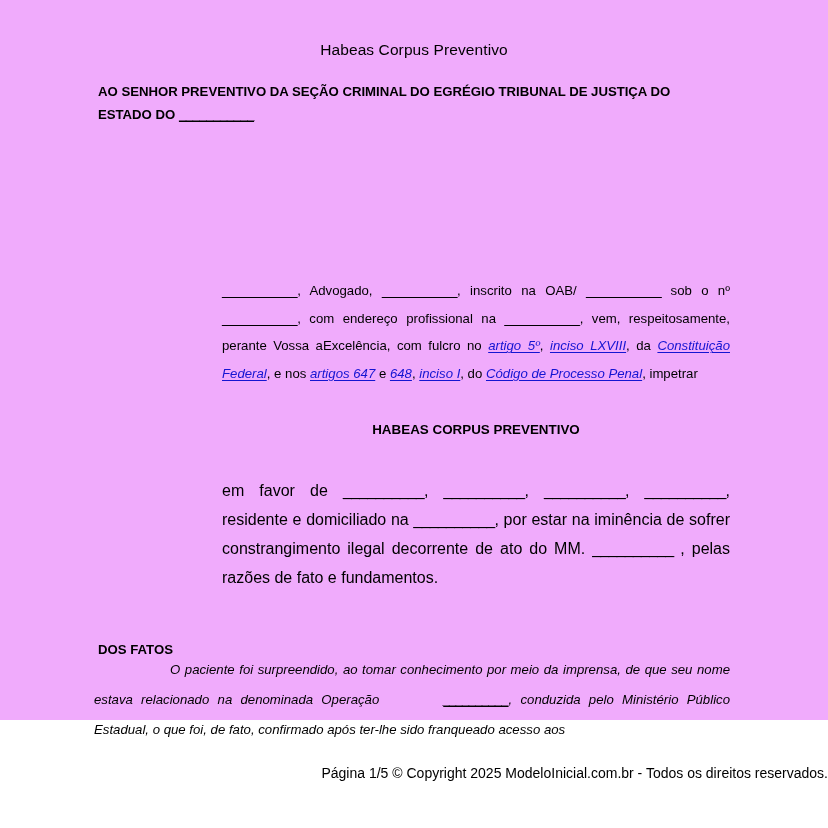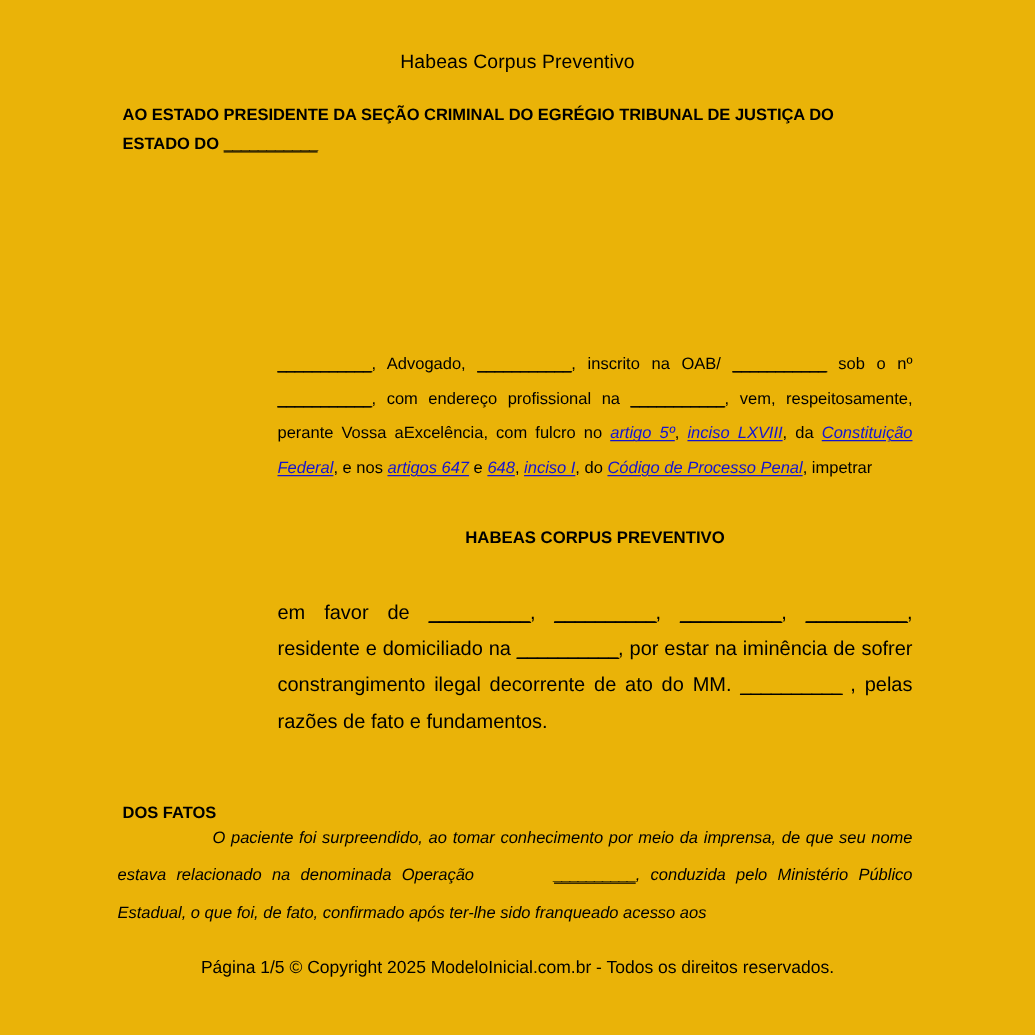--- a/index.html
+++ b/index.html
@@ -14,22 +14,22 @@
     font-family: "Liberation Sans", sans-serif;
     color: #000000;
     position: relative;
     overflow: hidden;
     -webkit-font-smoothing: antialiased;
   }
 
   .page {
     position: relative;
     width: 828px;
-    height: 828px;
-    background: #eab308;
+    height: 720px;
+    background: #f0abfc;
   }
 
   
   .doc-title {
     position: absolute;
     left: 0;
     top: 40px;
     width: 828px;
     text-align: center;
     font-size: 15.5px;
@@ -112,21 +112,21 @@
     text-indent: 76px;
     font-style: italic;
   }
 
   
   .footer {
     position: absolute;
     left: 0;
     top: 763px;
     width: 828px;
-    text-align: center;
+    text-align: right;
     font-size: 14px;
     line-height: 20px;
     color: #000;
   }
 
   
   .blank {
     text-decoration: underline;
     text-decoration-thickness: 1px;
     text-underline-offset: 2px;
@@ -147,21 +147,21 @@
   .wide-gap { display: inline-block; width: 64px; }
 </style>
 </head>
 <body>
 
 <div class="page">
 
   <div class="doc-title">Habeas Corpus Preventivo</div>
 
   <div class="addressee">
-    <span>AO ESTADO PRESIDENTE DA SEÇÃO CRIMINAL DO EGRÉGIO TRIBUNAL DE JUSTIÇA DO</span>
+    <span>AO SENHOR PREVENTIVO DA SEÇÃO CRIMINAL DO EGRÉGIO TRIBUNAL DE JUSTIÇA DO</span>
     <span class="line2">
       <span>ESTADO DO</span>
       <span class="blank">___________</span>
     </span>
   </div>
 
   <div class="qualification">
     <span class="blank">___________</span><span>, Advogado, </span><span class="blank">___________</span><span>, inscrito na OAB/ </span><span class="blank">___________</span><span> sob o nº </span><span class="blank">___________</span><span>,  com  endereço  profissional  na </span><span class="blank">___________</span><span>,  vem, respeitosamente, perante Vossa aExcelência, com fulcro no </span><span class="lnk">artigo 5º</span><span>, </span><span class="lnk">inciso LXVIII</span><span>, da </span><span class="lnk">Constituição Federal</span><span>, e nos </span><span class="lnk">artigos 647</span><span> e </span><span class="lnk">648</span><span>, </span><span class="lnk">inciso I</span><span>, do </span><span class="lnk">Código de Processo Penal</span><span>, impetrar</span>
   </div>
 

